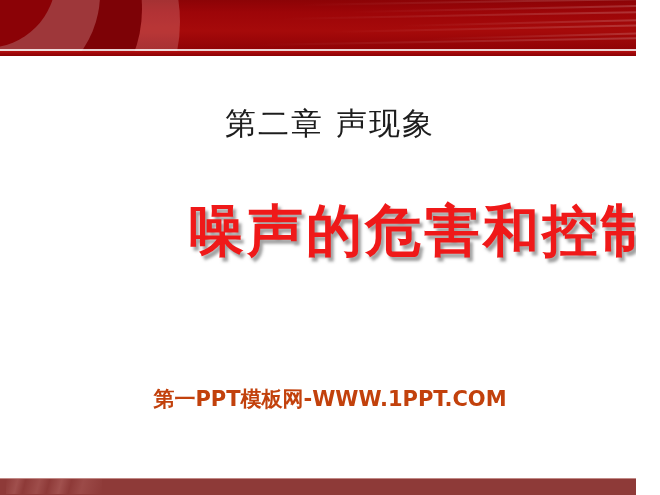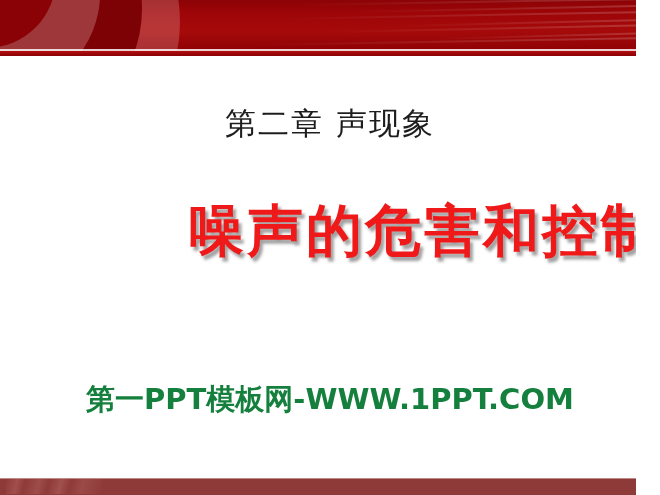--- a/index.html
+++ b/index.html
@@ -151,24 +151,24 @@
   }
 
   .watermark {
     position: absolute;
     left: 0;
     top: 324px;
     width: 660px;
     text-align: center;
     font-family: "DejaVu Sans", "Liberation Sans", sans-serif;
     font-weight: bold;
-    font-size: 29px;
+    font-size: 21px;
     line-height: 38px;
     letter-spacing: 0px;
-    color: #15803d;
+    color: #c2410c;
     white-space: nowrap;
   }
 
   
   .footer {
     position: absolute;
     left: 0;
     top: 478px;
     width: 660px;
     height: 17px;

